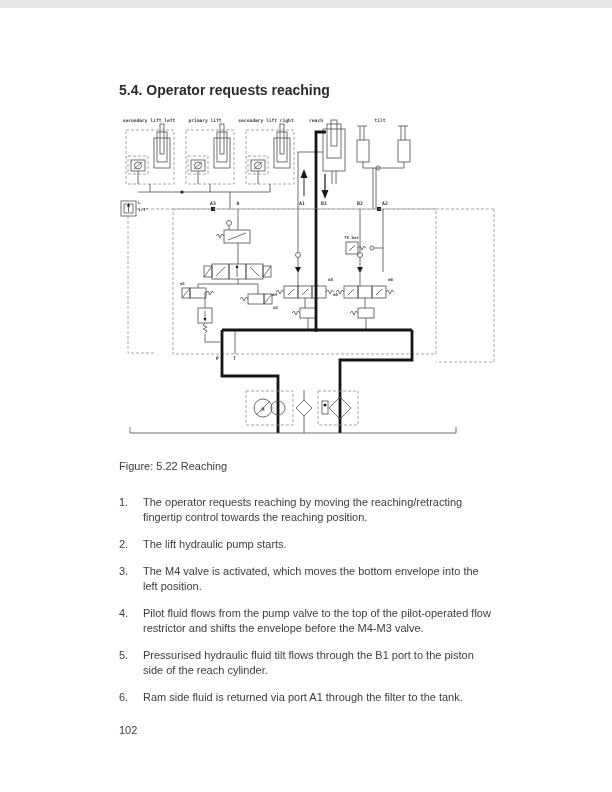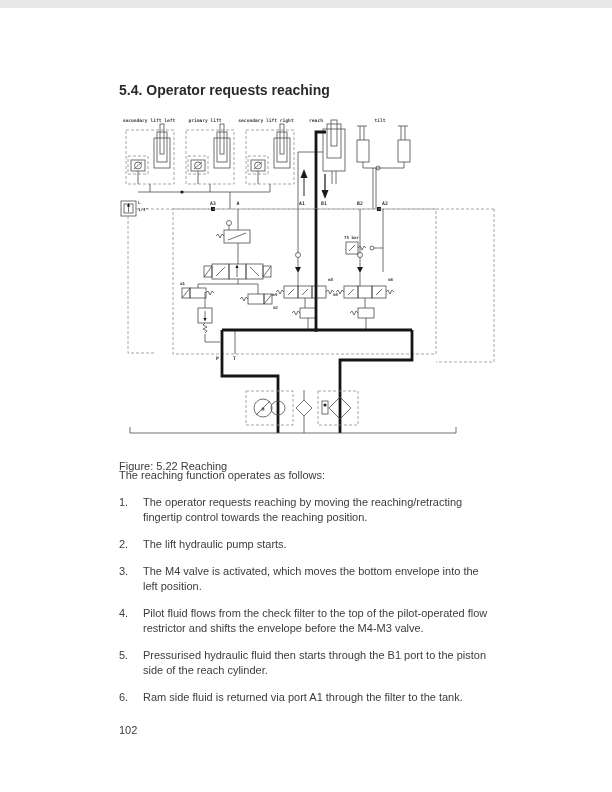--- a/index.html
+++ b/index.html
@@ -294,42 +294,41 @@
 
     <g>
       <line class="thin" x1="14" y1="321" x2="340" y2="321"></line>
       <line class="thin" x1="14" y1="321" x2="14" y2="315"></line>
       <line class="thin" x1="340" y1="321" x2="340" y2="315"></line>
     </g>
   </svg>
 
   <div class="caption">Figure: 5.22 Reaching</div>
 
-  <div class="intro">The reaching function operates as follows:</div>
 
   <div class="steps">
     <div class="step">
       <span class="num">1.</span>
       <span class="txt">The operator requests reaching by moving the reaching/retracting fingertip control towards the reaching position.</span>
     </div>
     <div class="step">
       <span class="num">2.</span>
       <span class="txt">The lift hydraulic pump starts.</span>
     </div>
     <div class="step">
       <span class="num">3.</span>
       <span class="txt">The M4 valve is activated, which moves the bottom envelope into the left position.</span>
     </div>
     <div class="step">
       <span class="num">4.</span>
-      <span class="txt">Pilot fluid flows from the check filter to the top of the pilot-operated flow restrictor and shifts the envelope before the M4-M3 valve.</span>
+      <span class="txt">Pilot fluid flows from the pump valve to the top of the pilot-operated flow restrictor and shifts the envelope before the M4-M3 valve.</span>
     </div>
     <div class="step">
       <span class="num">5.</span>
-      <span class="txt">Pressurised hydraulic fluid then starts through the B1 port to the piston side of the reach cylinder.</span>
+      <span class="txt">Pressurised hydraulic fluid tilt flows through the B1 port to the piston side of the reach cylinder.</span>
     </div>
     <div class="step">
       <span class="num">6.</span>
       <span class="txt">Ram side fluid is returned via port A1 through the filter to the tank.</span>
     </div>
   </div>
 
   <div class="pagenum">102</div>
 
 </div>

